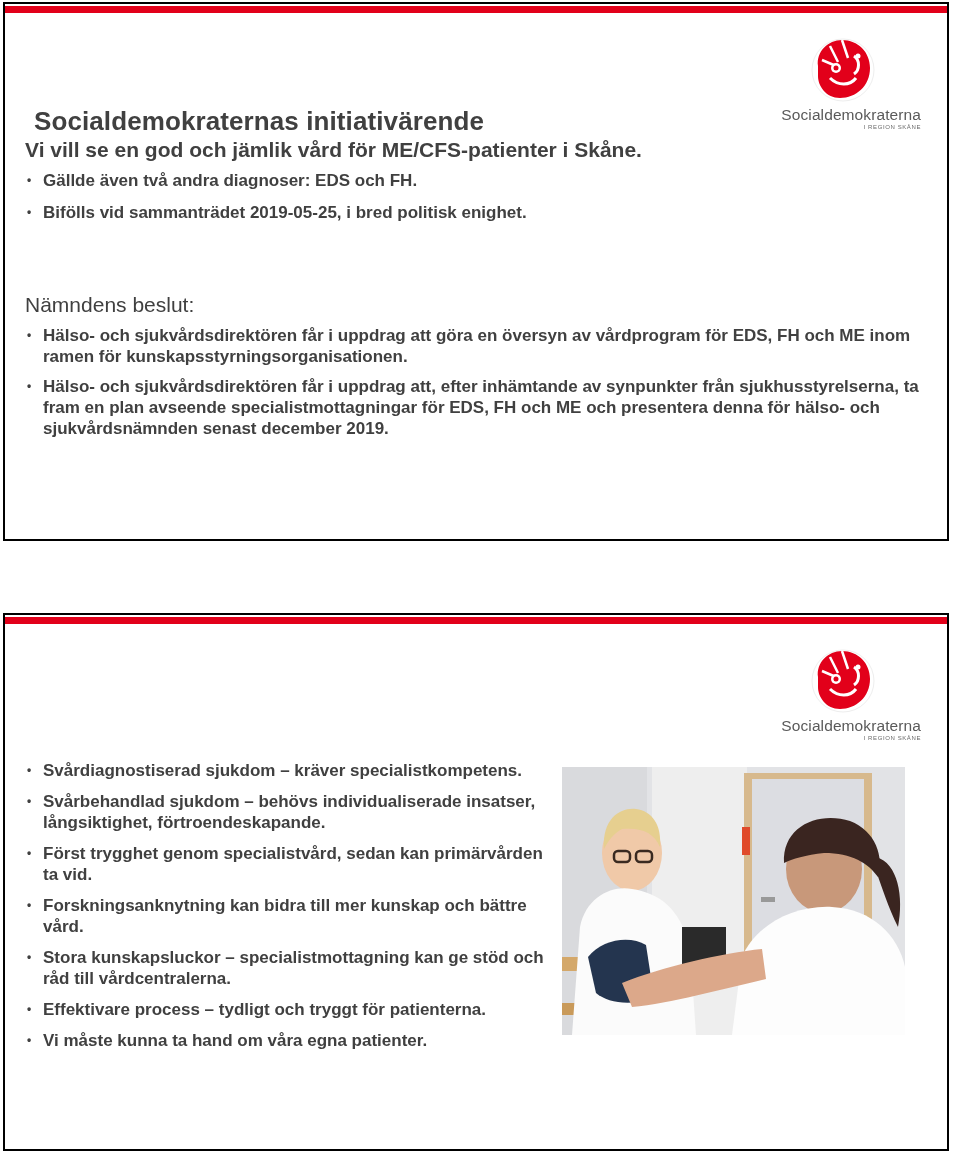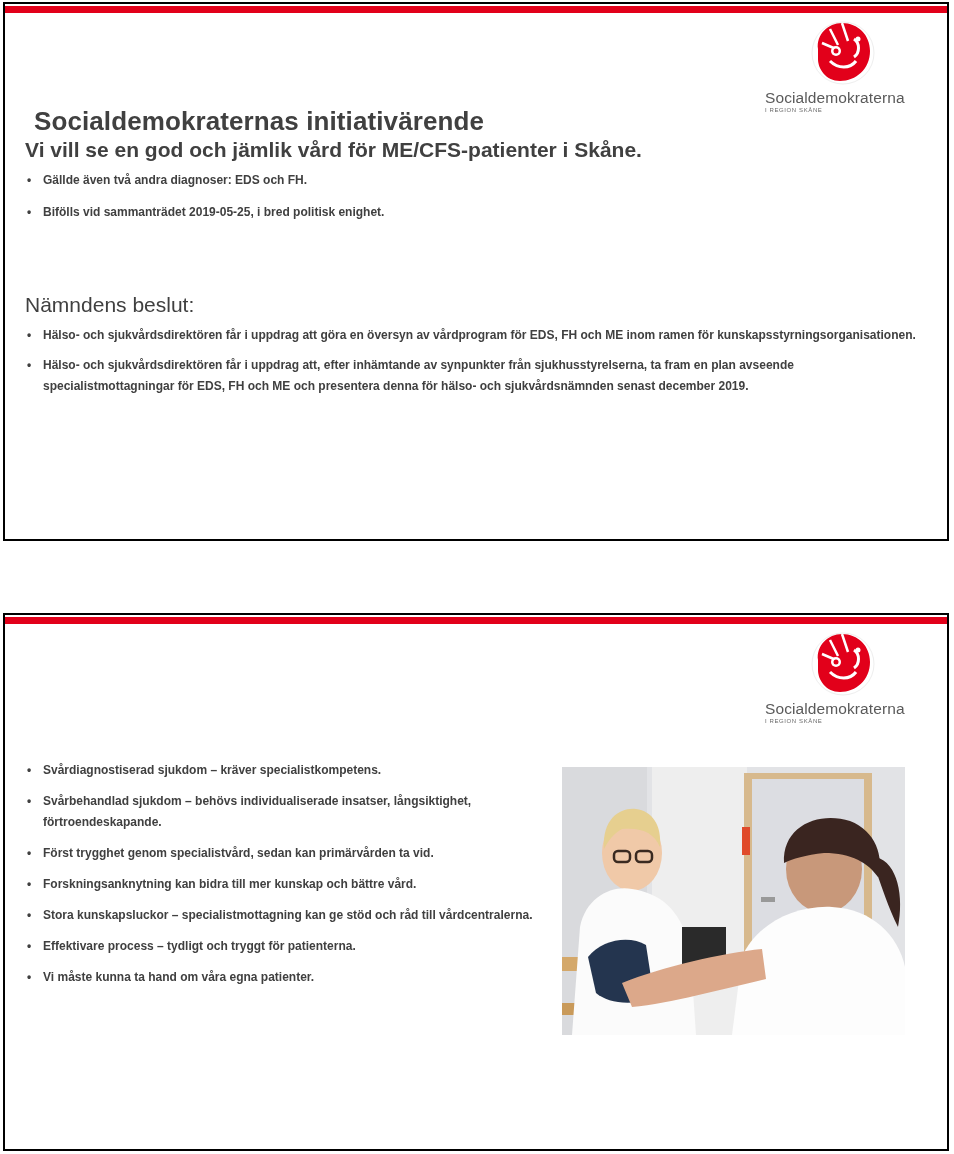--- a/index.html
+++ b/index.html
@@ -3,29 +3,29 @@
   <meta charset="utf-8">
   <style>
     html, body { margin: 0; padding: 0; background: #ffffff; }
     body { width: 954px; height: 1154px; position: relative; overflow: hidden;
            font-family: "Liberation Sans", "DejaVu Sans", sans-serif; color: #404040; }
     .slide { position: absolute; left: 3px; width: 946px; border: 2px solid #000;
              background: #fff; box-sizing: border-box; }
     #slide1 { top: 2px; height: 539px; }
     #slide2 { top: 613px; height: 538px; }
     .redbar { position: absolute; left: 0; right: 0; top: 2px; height: 7px; background: #e2001a; }
-    .logo { position: absolute; right: 26px; top: 13px; width: 156px; height: 100px; text-align: left; }
+    .logo { position: absolute; right: 26px; top: 30px; width: 156px; height: 100px; text-align: right; }
     .logo svg { display: block; margin: 0 auto; }
     .logo-name { font-size: 15.5px; color: #5a5a5a; letter-spacing: 0.1px; line-height: 16px; margin-top: 3px; }
     .logo-sub { font-size: 6px; color: #6a6a6a; letter-spacing: 0.6px; line-height: 8px; }
     .title { position: absolute; left: 29px; font-size: 26px; font-weight: bold; color: #404040; margin: 0; letter-spacing: 0.1px; }
     #slide1 .title { top: 69px; margin-top: 33px; }
     #slide2 .title { top: 77px; }
     .para { position: absolute; left: 20px; font-size: 21px; font-weight: bold; margin: 0; }
-    ul.bullets { position: absolute; left: 20px; margin: 0; padding: 0; list-style: none; font-size: 12px; font-weight: bold; line-height: 21px; }
+    ul.bullets { position: absolute; left: 20px; margin: 0; padding: 0; list-style: none; font-size: 17px; font-weight: bold; line-height: 21px; }
     ul.bullets li { position: relative; padding-left: 18px; margin-bottom: 11px; }
     ul.bullets li::before { content: "•"; position: absolute; left: 2px; top: 0; font-size: 12px; }
     #s1-lead { top: 134px; }
     #s1-list1 { top: 166px; width: 700px; }
     #s1-decision-label { top: 289px; font-weight: normal; }
     #s1-list2 { top: 321px; width: 900px; }
     #s1-list2 li { margin-bottom: 9px; }
     #s2-list { top: 133px; width: 520px; margin-top: 12px; }
     #s2-list li { margin-bottom: 10px; }
     .photo { position: absolute; left: 557px; top: 152px; width: 343px; height: 268px; overflow: hidden; background: #e4e4e6; }

